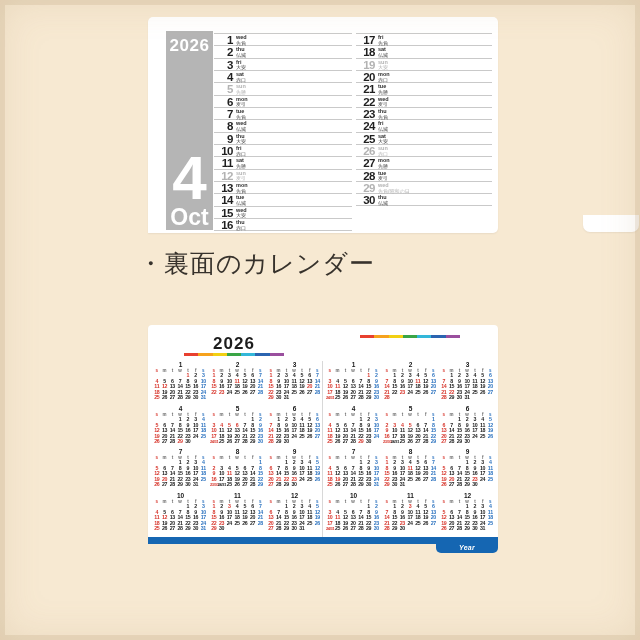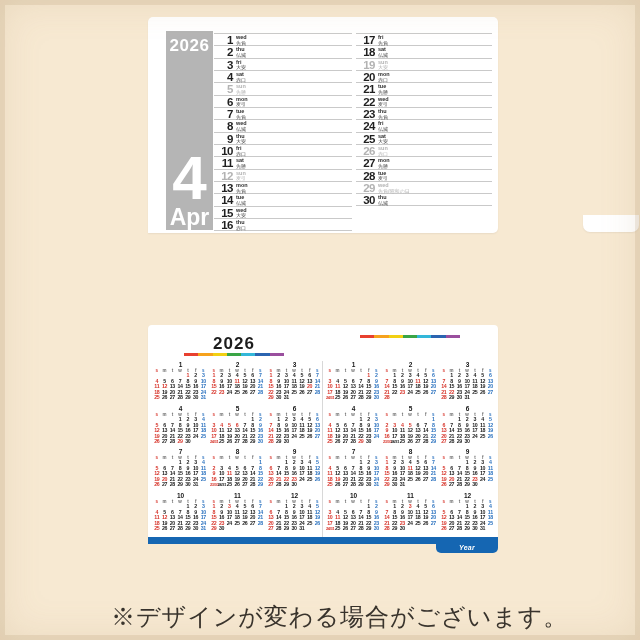--- a/index.html
+++ b/index.html
@@ -64,21 +64,21 @@
 </style>
 </head>
 <body>
 
 <div class="stage">
 
   <section class="month-card">
     <aside class="side-panel">
       <div class="sp-year">2026</div>
       <div class="sp-big">4</div>
-      <div class="sp-abbr">Apr</div>
+      <div class="sp-abbr">Oct</div>
     </aside>
     <div class="date-col col-left" id="col-left">
         <div class="drow">
           <span class="dnum">1</span>
           <span class="dmeta">
             <span class="dw">wed</span>
             <span class="rk">先負</span>
           </span>
         </div>
         <div class="drow">
@@ -283,20 +283,21 @@
           <span class="dnum">30</span>
           <span class="dmeta">
             <span class="dw">thu</span>
             <span class="rk">仏滅</span>
           </span>
         </div>
       </div>
   </section>
   <div class="corner-tab"></div>
 
+  <div class="caption cap1">・裏面のカレンダー</div>
 
   <section class="year-card">
     <div class="ytitle yt1">
       <div class="yt">2026</div>
       <div class="rainbow" style="background: linear-gradient(to right, rgb(232, 64, 47) 0%, rgb(232, 64, 47) 14.2857%, rgb(246, 162, 29) 14.2857%, rgb(246, 162, 29) 28.5714%, rgb(242, 208, 19) 28.5714%, rgb(242, 208, 19) 42.8571%, rgb(58, 165, 70) 42.8571%, rgb(58, 165, 70) 57.1429%, rgb(51, 183, 217) 57.1429%, rgb(51, 183, 217) 71.4286%, rgb(43, 100, 176) 71.4286%, rgb(43, 100, 176) 85.7143%, rgb(154, 79, 158) 85.7143%, rgb(154, 79, 158) 100%);"></div>
     </div>
     <div class="ytitle yt2">
       <div class="rainbow" style="background: linear-gradient(to right, rgb(232, 64, 47) 0%, rgb(232, 64, 47) 14.2857%, rgb(246, 162, 29) 14.2857%, rgb(246, 162, 29) 28.5714%, rgb(242, 208, 19) 28.5714%, rgb(242, 208, 19) 42.8571%, rgb(58, 165, 70) 42.8571%, rgb(58, 165, 70) 57.1429%, rgb(51, 183, 217) 57.1429%, rgb(51, 183, 217) 71.4286%, rgb(43, 100, 176) 71.4286%, rgb(43, 100, 176) 85.7143%, rgb(154, 79, 158) 85.7143%, rgb(154, 79, 158) 100%);"></div>
     </div>
     <div class="ydivider"></div>
@@ -1422,16 +1423,15 @@
             <div class="dc"></div>
           </div>
         </div>
       </div>
     <div class="bluebar"></div>
     <div class="year-tab">
       <span>Year</span>
     </div>
   </section>
 
-  <div class="caption capnote">※デザインが変わる場合がございます。</div>
 
   <div class="frame"></div>
 </div>
 
 </body></html>

